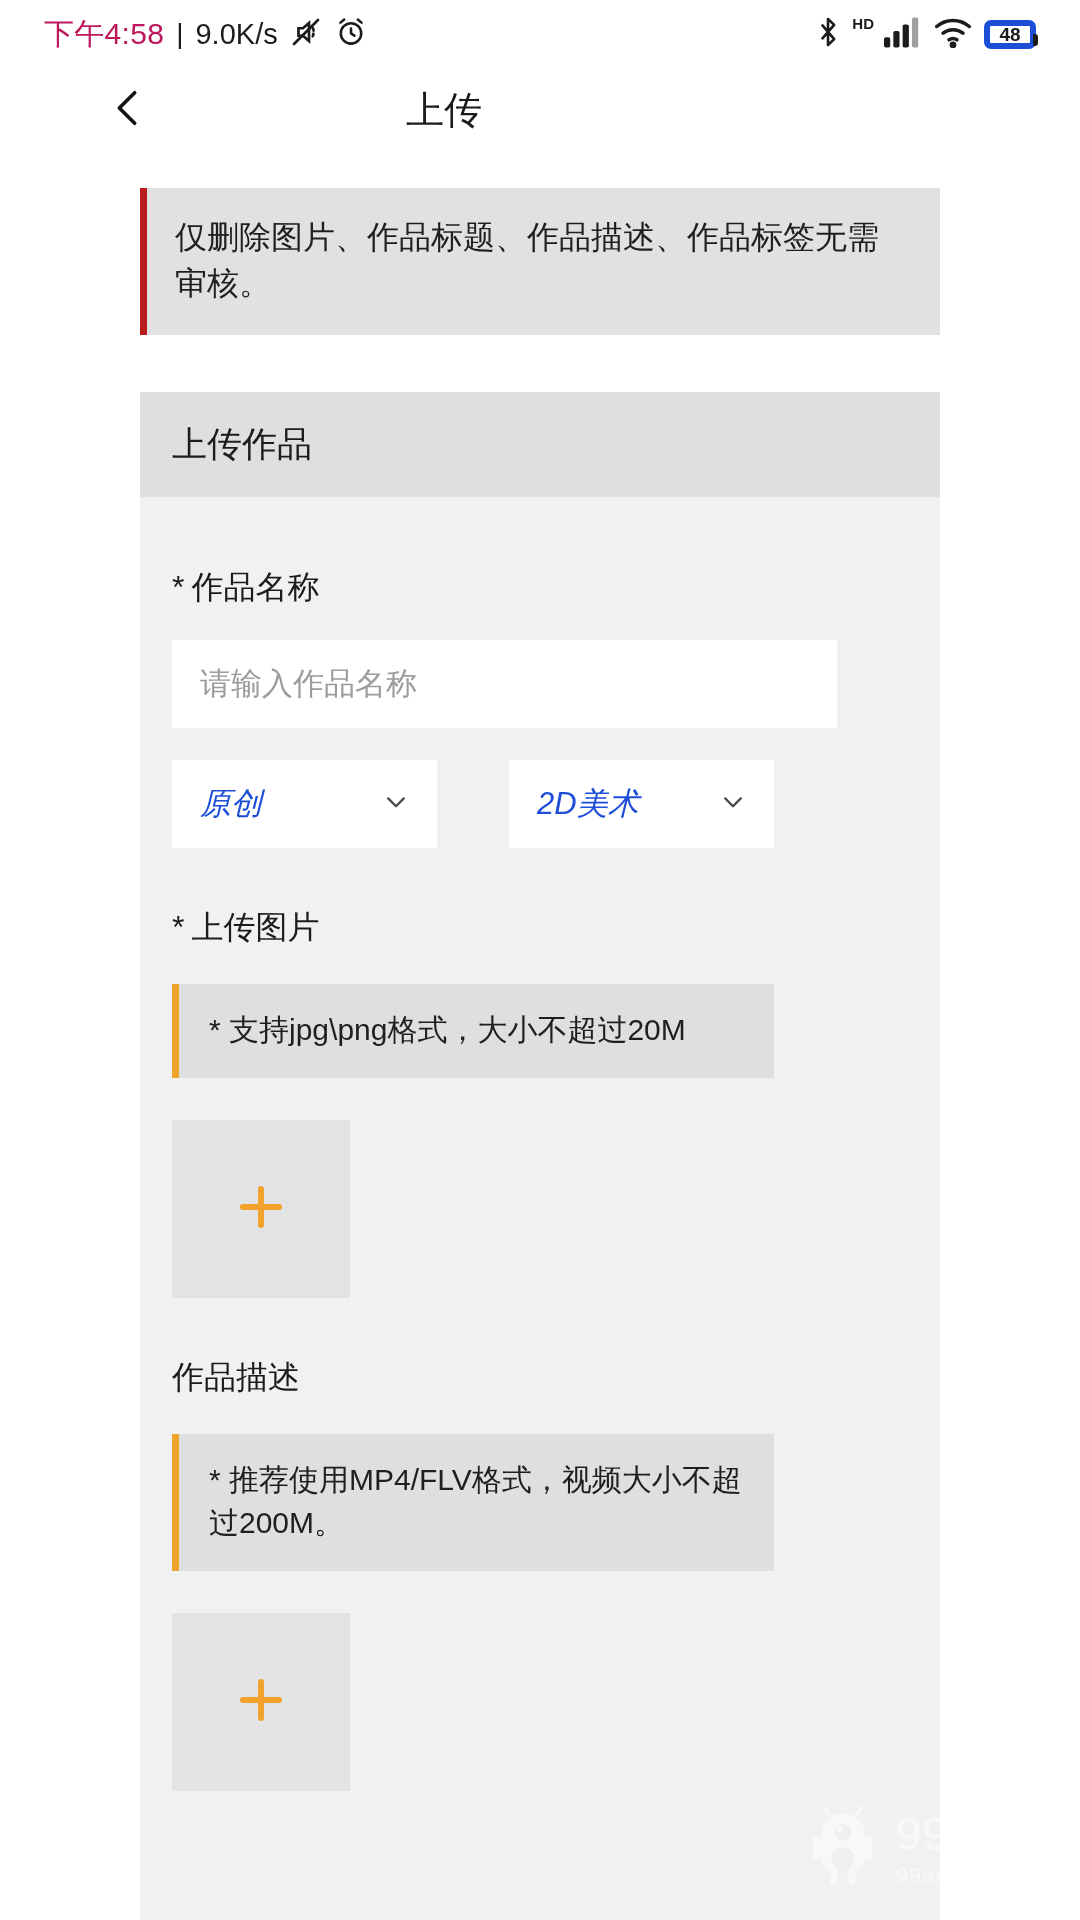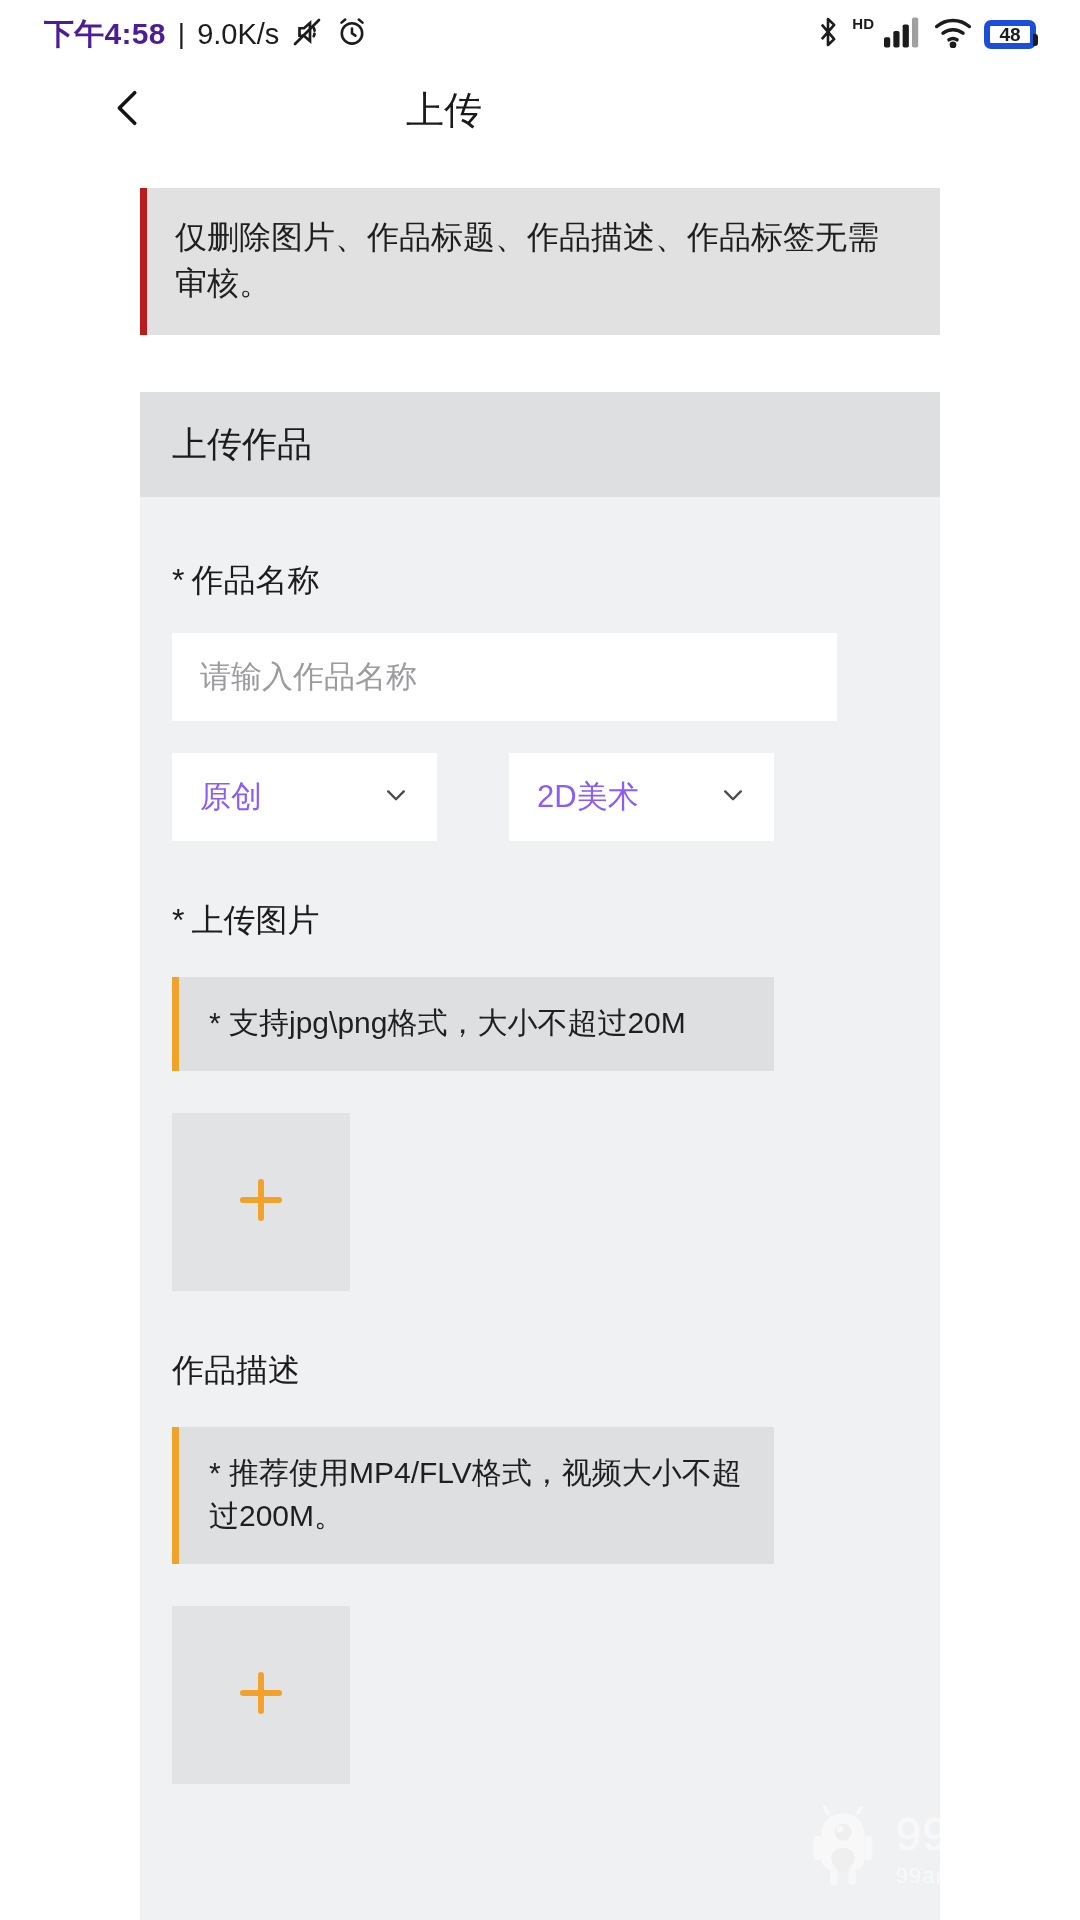--- a/index.html
+++ b/index.html
@@ -11,21 +11,21 @@
   }
   #screen { position:relative; width:1080px; height:1920px; background:#ffffff; }
 
   
   .statusbar {
     position:absolute; left:0; top:0; width:1080px; height:68px;
     display:flex; align-items:center; justify-content:space-between;
     padding:0 44px; color:#1a1a1a;
   }
   .sb-left { display:flex; align-items:center; gap:10px; }
-  .sb-time { font-size:30px; letter-spacing:.3px; color:#4c1d95;font-weight:bold; }
+  .sb-time { font-size:30px; letter-spacing:.3px; color:#be185d; }
   .sb-sep { font-size:28px; color:#1c1c1c; padding:0 2px; }
   .sb-speed { font-size:29px; color:#1c1c1c; }
   .sb-right { display:flex; align-items:center; gap:11px; }
   .ic { display:block; }
   .hdwrap { position:relative; display:flex; align-items:center; gap:10px; }
   .hdtxt { font-size:15px; font-weight:bold; line-height:1; margin-bottom:22px; color:#1c1c1c; }
   .batt {
     position:relative; width:52px; height:29px;
     border:6px solid #1d4ed8; border-radius:7px;
     display:flex; align-items:center; justify-content:center;
@@ -63,40 +63,40 @@
   
   .card {
     position:absolute; left:140px; top:240px; width:800px; height:1550px;
     background:#f0f1f3;
   }
   .card-head {
     height:105px; background:#dedfe1; display:flex; align-items:center;
     padding-left:32px;
   }
   .card-head-title { font-size:35px; color:#1c1c1c; }
-  .card-body { padding:4px 32px; }
+  .card-body { padding:11px 32px; }
 
   .field-label {
     font-size:32px; color:#1c1c1c; padding-top:58px; padding-bottom:0;
   }
   .field-label .star { margin-right:7px; }
 
   .text-input {
     margin-top:30px; width:665px; height:88px; background:#ffffff;
     display:flex; align-items:center; padding:0 28px; border:none;
   }
   .text-input .ph { font-size:31px; color:#9b9ba0; }
 
   .selects { margin-top:32px; display:flex; gap:72px; }
   .select {
     width:265px; height:88px; background:#ffffff;
     display:flex; align-items:center; justify-content:space-between;
     padding:0 24px 0 28px;
   }
-  .select-val { font-size:31px; color:#8b5cf6; }
+  .select-val { font-size:31px; color:#1d4ed8;font-style:italic; }
 
   .hint {
     margin-top:34px; background:#dedfe1; border-left:7px solid #efa32a;
     padding:24px 26px 26px 30px; width:602px;
   }
   .hint-text { font-size:30px; line-height:1.45; color:#1f1f1f; }
 
   .uploader {
     margin-top:42px; width:178px; height:178px; background:#e2e3e5;
     display:flex; align-items:center; justify-content:center;

